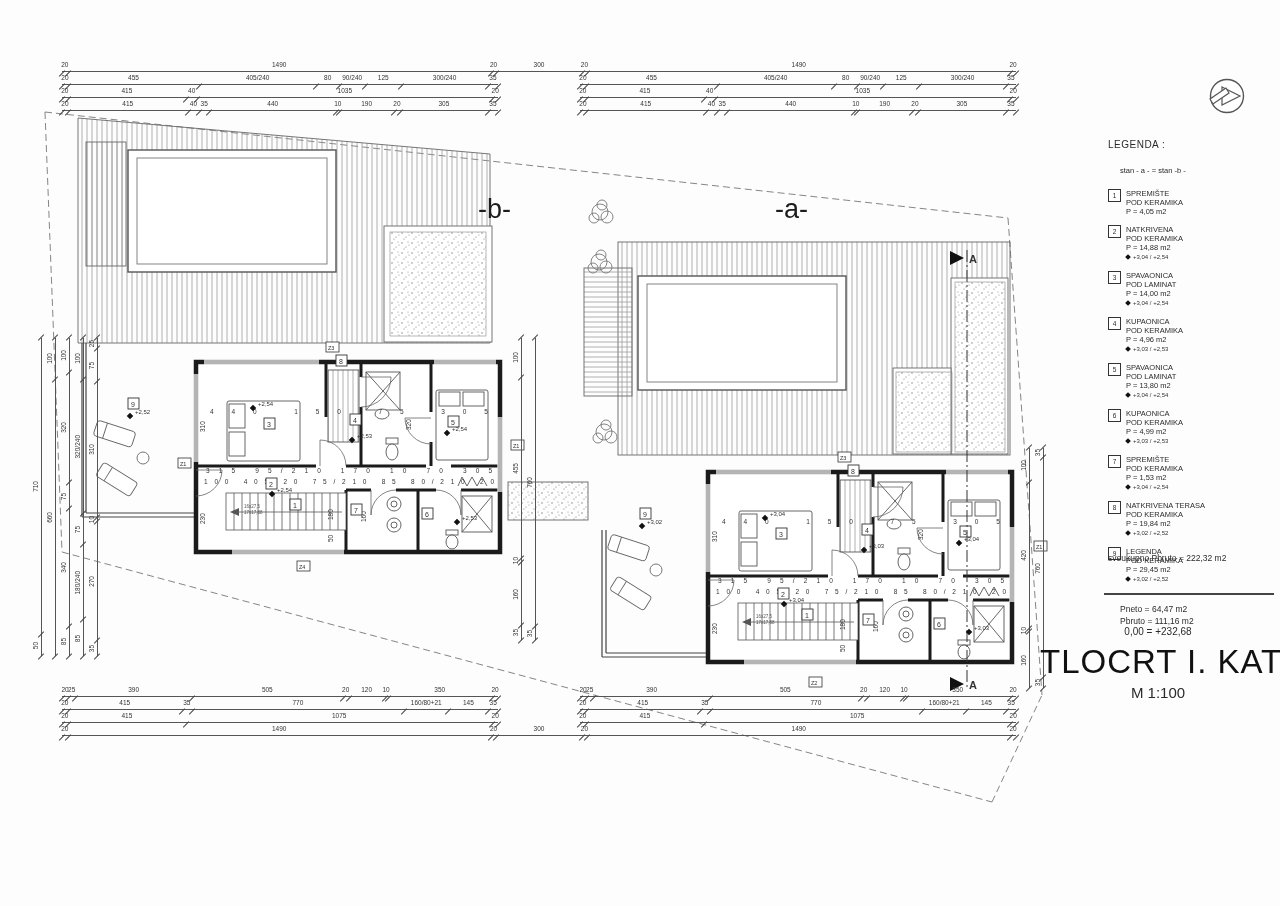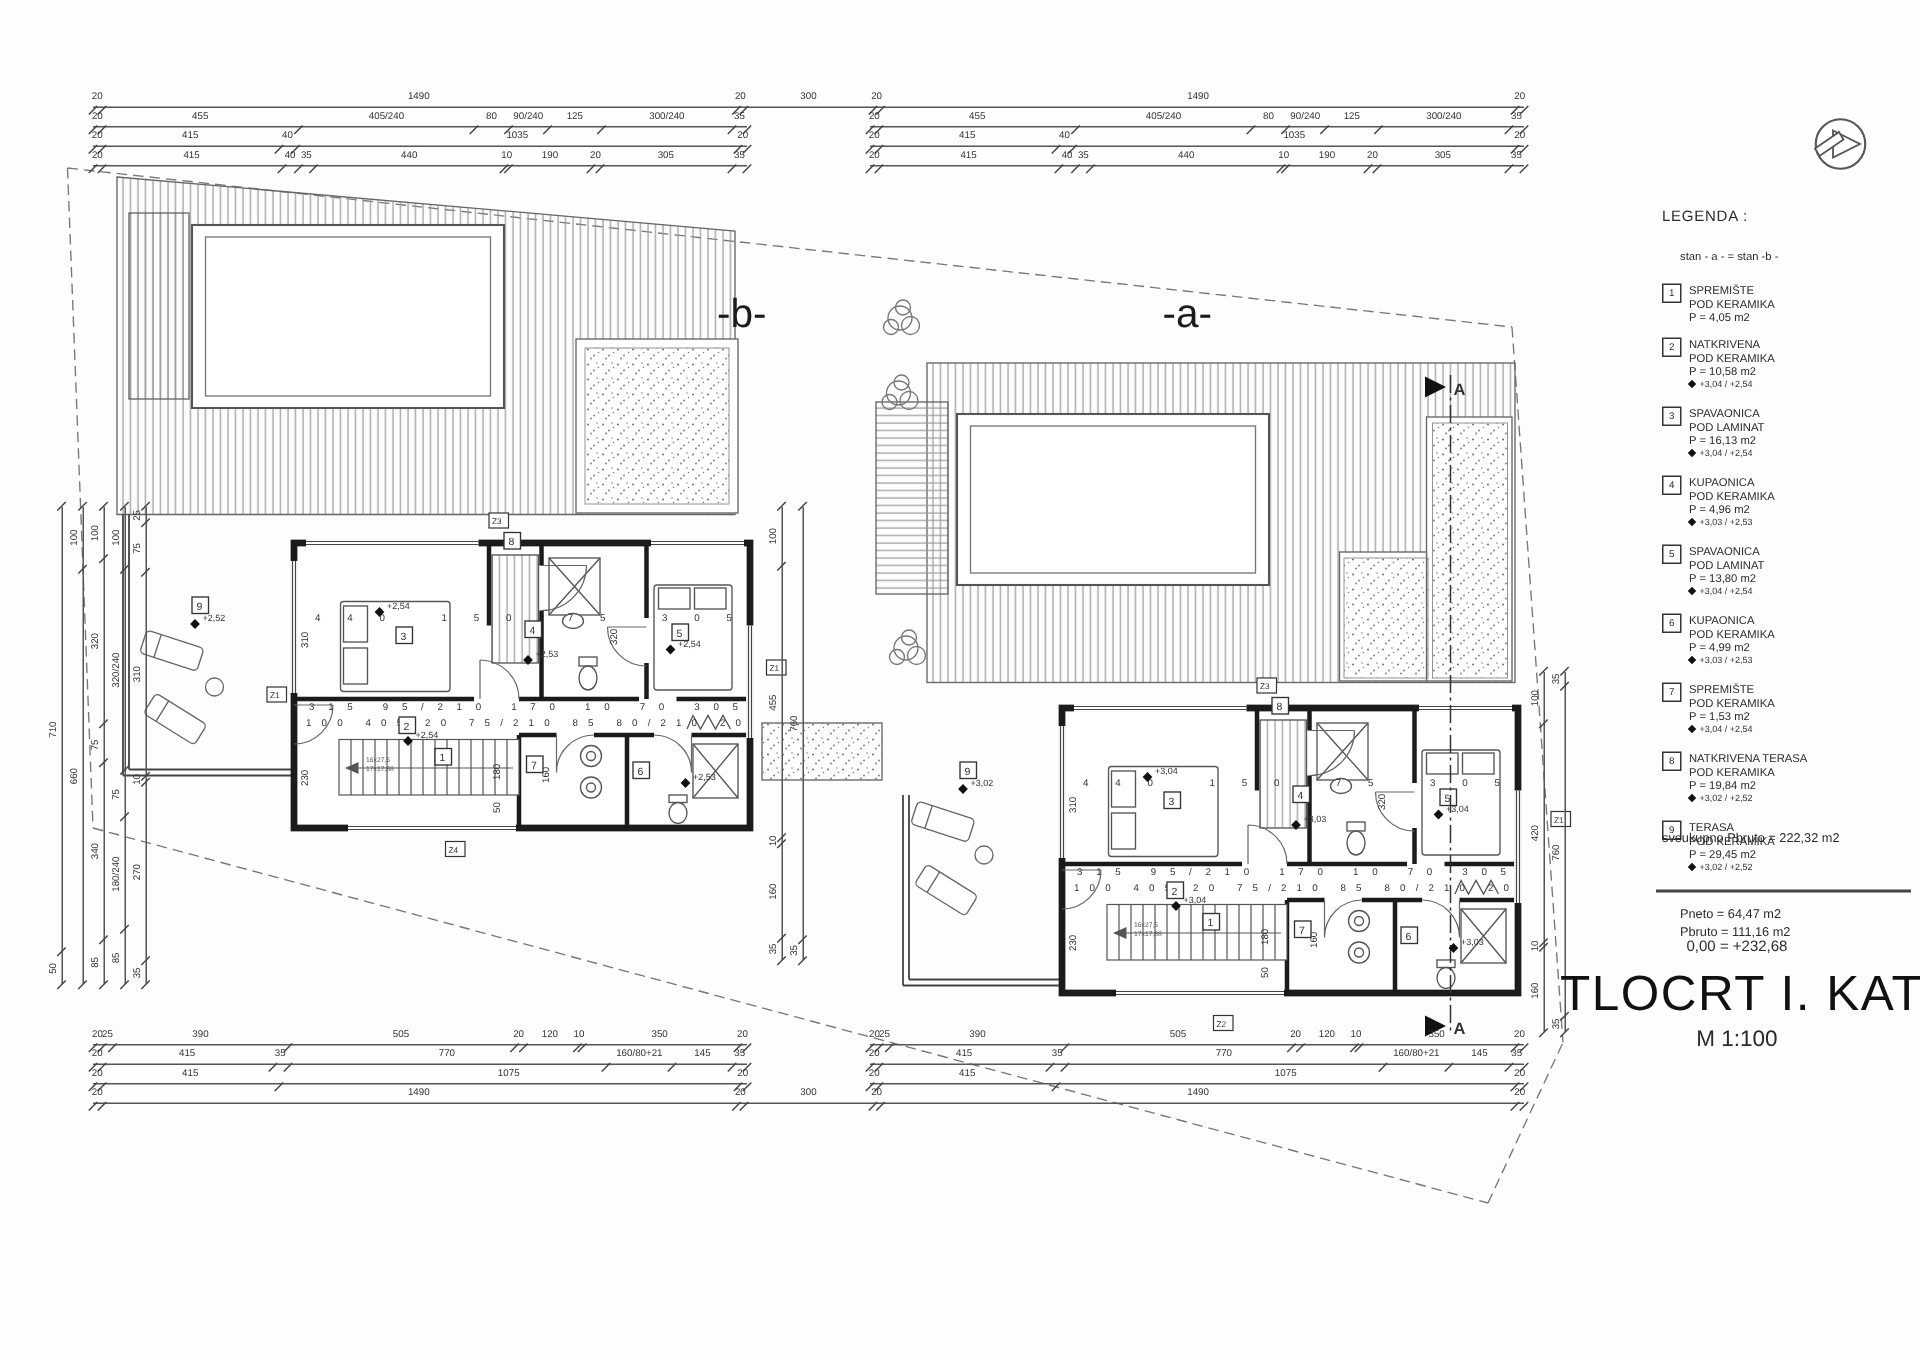--- a/index.html
+++ b/index.html
@@ -800,32 +800,32 @@
 
         </span>
       </div>
         <div class="lg-item">
         <span class="lg-box">
             <i>2</i>
           </span>
         <span class="lg-txt">
           <b class="ln">NATKRIVENA</b>
           <em class="lf">POD KERAMIKA</em>
-          <em class="lf">P = 10,58 m2</em>
+          <em class="lf">P = 14,88 m2</em>
           <em class="le">+3,04 / +2,54</em>
         </span>
       </div>
         <div class="lg-item">
         <span class="lg-box">
             <i>3</i>
           </span>
         <span class="lg-txt">
           <b class="ln">SPAVAONICA</b>
           <em class="lf">POD LAMINAT</em>
-          <em class="lf">P = 16,13 m2</em>
+          <em class="lf">P = 14,00 m2</em>
           <em class="le">+3,04 / +2,54</em>
         </span>
       </div>
         <div class="lg-item">
         <span class="lg-box">
             <i>4</i>
           </span>
         <span class="lg-txt">
           <b class="ln">KUPAONICA</b>
           <em class="lf">POD KERAMIKA</em>
@@ -875,21 +875,21 @@
           <em class="lf">POD KERAMIKA</em>
           <em class="lf">P = 19,84 m2</em>
           <em class="le">+3,02 / +2,52</em>
         </span>
       </div>
         <div class="lg-item">
         <span class="lg-box">
             <i>9</i>
           </span>
         <span class="lg-txt">
-          <b class="ln">TERASA</b>
+          <b class="ln">LEGENDA</b>
           <em class="lf">POD KERAMIKA</em>
           <em class="lf">P = 29,45 m2</em>
           <em class="le">+3,02 / +2,52</em>
         </span>
       </div>
       </div>
   <hr class="lg-rule">
   <div class="lg-tot">
     <div>Pneto = 64,47 m2</div>
     <div>Pbruto = 111,16 m2</div>

